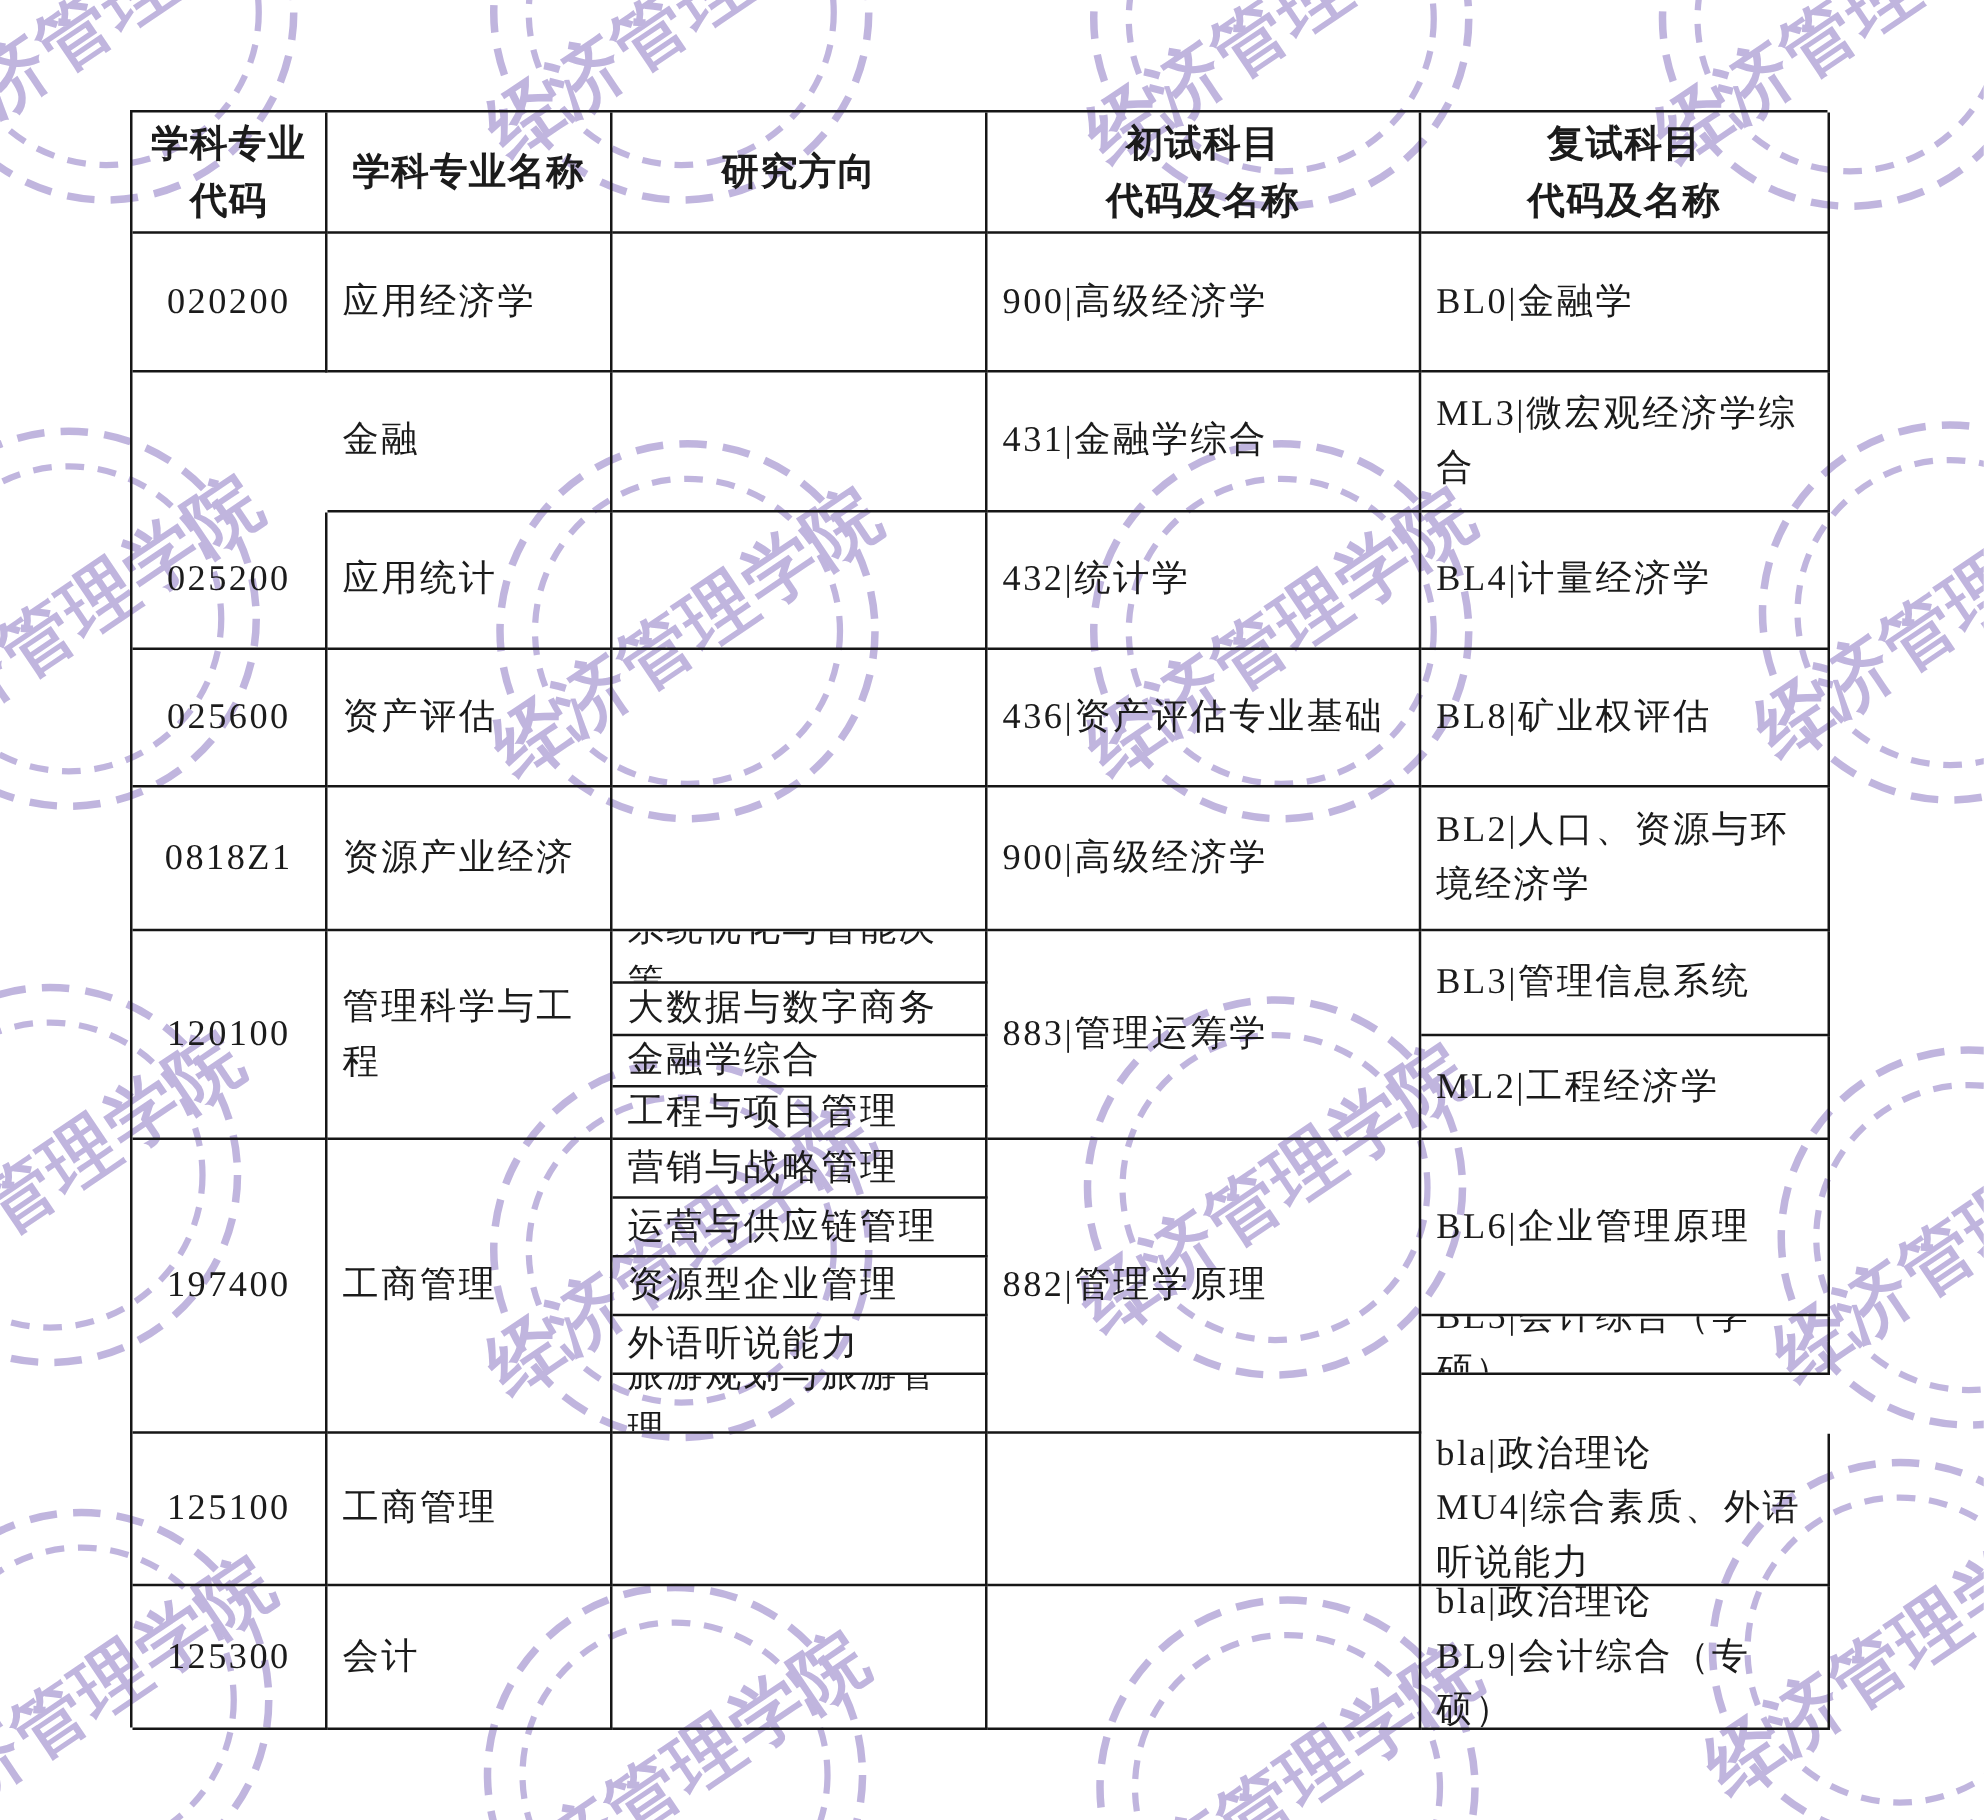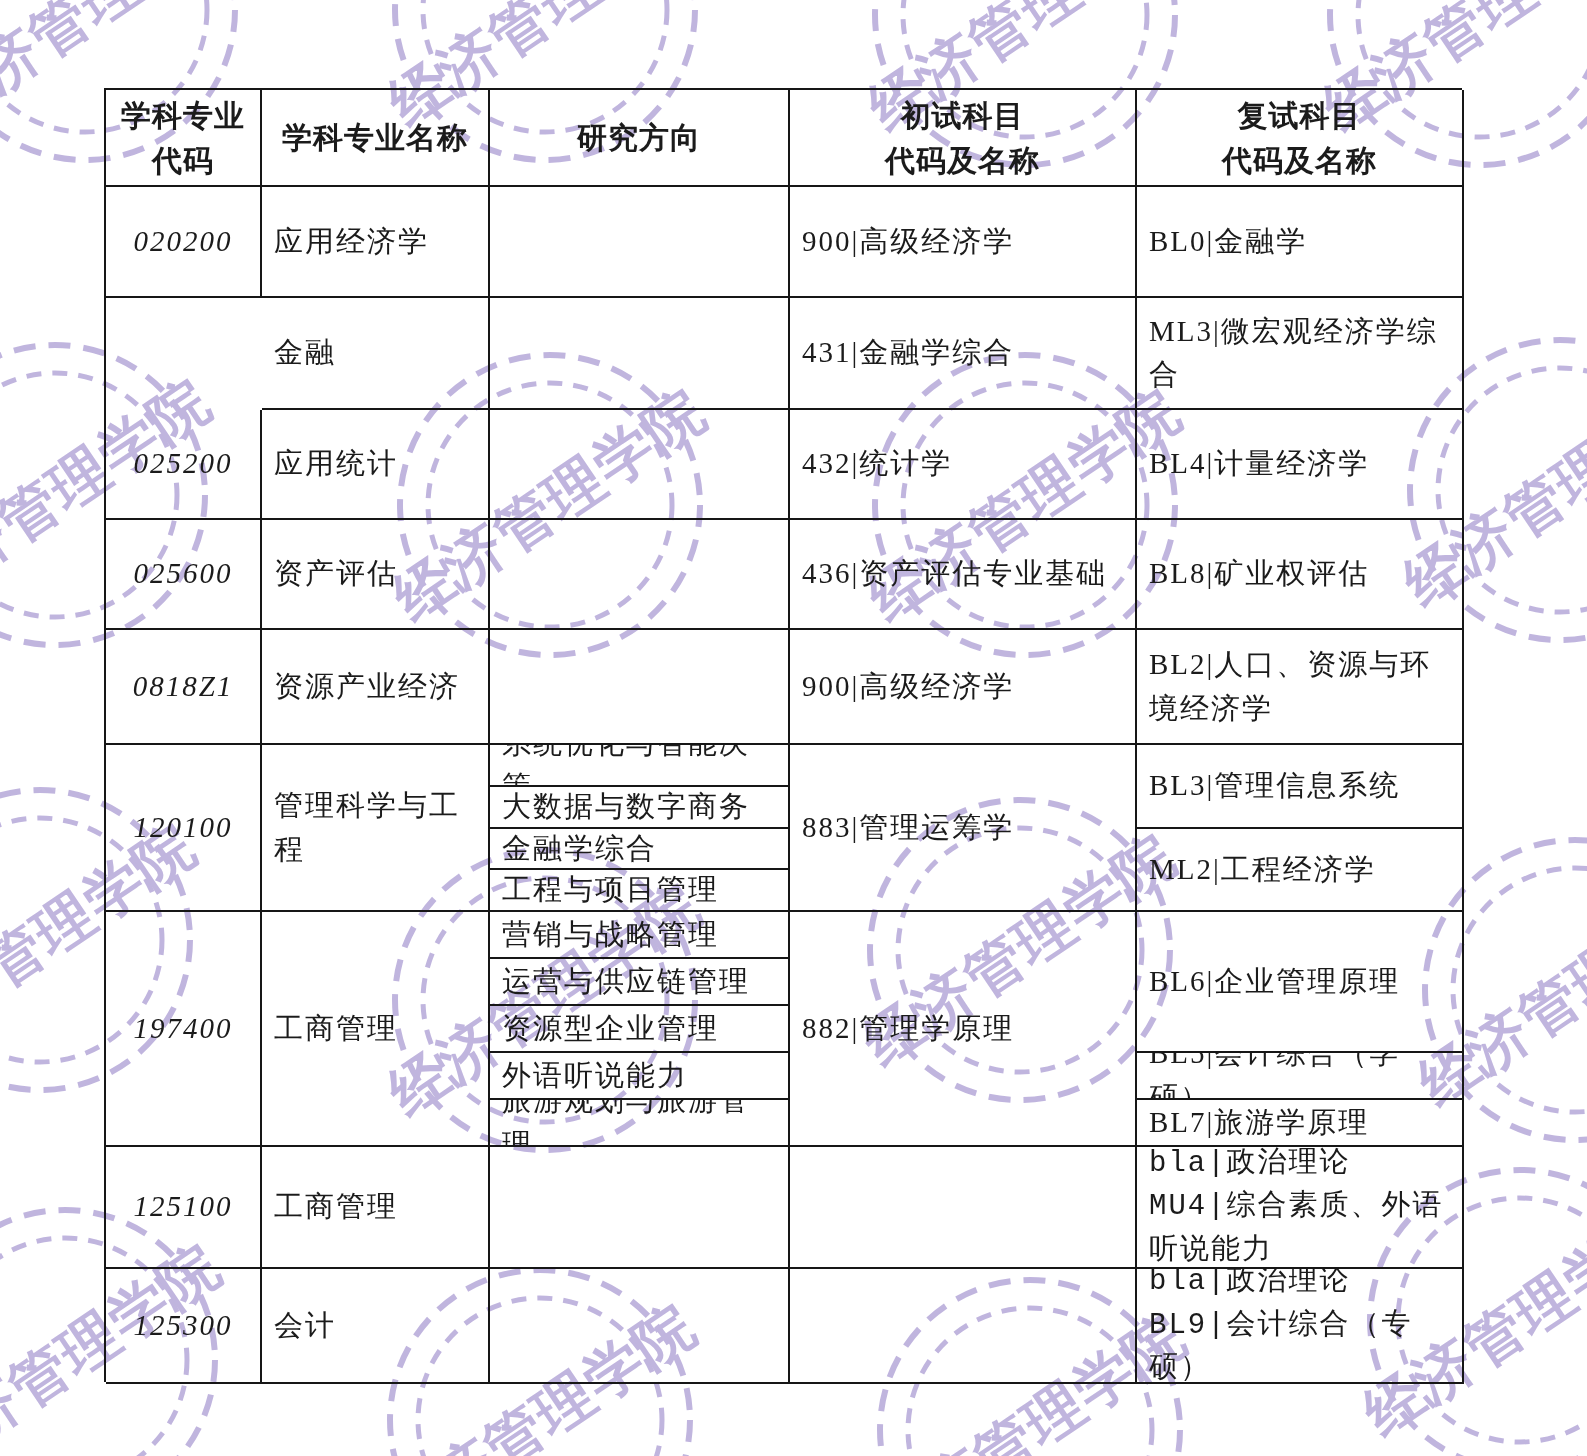--- a/index.html
+++ b/index.html
@@ -60,30 +60,29 @@
     line-height: 1.5;
     letter-spacing: 2px;
     white-space: pre-line;
     background: transparent;
     overflow: hidden;
   }
   .cell.center {
     align-items: center;
     text-align: center;
     padding: 2px 4px;
-    font-style: italic;
   }
   .cell.header {
     font-weight: bold;
     font-size: 30px;
     align-items: center;
     text-align: center;
     letter-spacing: 1px;
   }
-  .cell .line { display: block; font-family: Liberation Mono, monospace; }
+  .cell .line { display: block; }
 </style>
 </head>
 <body>
 
 <div id="page">
 
   <div id="watermark-layer">
       <div class="stamp" style="left: -75px; top: -150px;"><svg width="320" height="320" viewBox="0 0 320 320">
           <circle cx="160" cy="160" r="150" fill="none" stroke="#b1a3d6" stroke-width="6" stroke-dasharray="22 13"></circle>
           <circle cx="160" cy="160" r="122" fill="none" stroke="#b1a3d6" stroke-width="5" stroke-dasharray="15 11"></circle>
@@ -219,21 +218,20 @@
     <div class="cell center" style="grid-row:11/16;grid-column:1">197400</div>
     <div class="cell" style="grid-row:11/16;grid-column:2">工商管理</div>
     <div class="cell" style="grid-row:11;grid-column:3">营销与战略管理</div>
     <div class="cell" style="grid-row:12;grid-column:3">运营与供应链管理</div>
     <div class="cell" style="grid-row:13;grid-column:3">资源型企业管理</div>
     <div class="cell" style="grid-row:14;grid-column:3">外语听说能力</div>
     <div class="cell" style="grid-row:15;grid-column:3">旅游规划与旅游管理</div>
     <div class="cell" style="grid-row:11/16;grid-column:4">882|管理学原理</div>
     <div class="cell" style="grid-row:11/14;grid-column:5">BL6|企业管理原理</div>
     <div class="cell" style="grid-row:14;grid-column:5">BL5|会计综合（学硕）</div>
-    <div class="cell" style="grid-row:15;grid-column:5">BL7|旅游学原理</div>
 
     <div class="cell center" style="grid-row:16;grid-column:1">125100</div>
     <div class="cell" style="grid-row:16;grid-column:2">工商管理</div>
     <div class="cell" style="grid-row:16;grid-column:3"></div>
     <div class="cell" style="grid-row:16;grid-column:4"></div>
     <div class="cell" style="grid-row:16;grid-column:5">
       <span class="line">bla|政治理论</span>
       <span class="line">MU4|综合素质、外语听说能力</span>
     </div>
 

